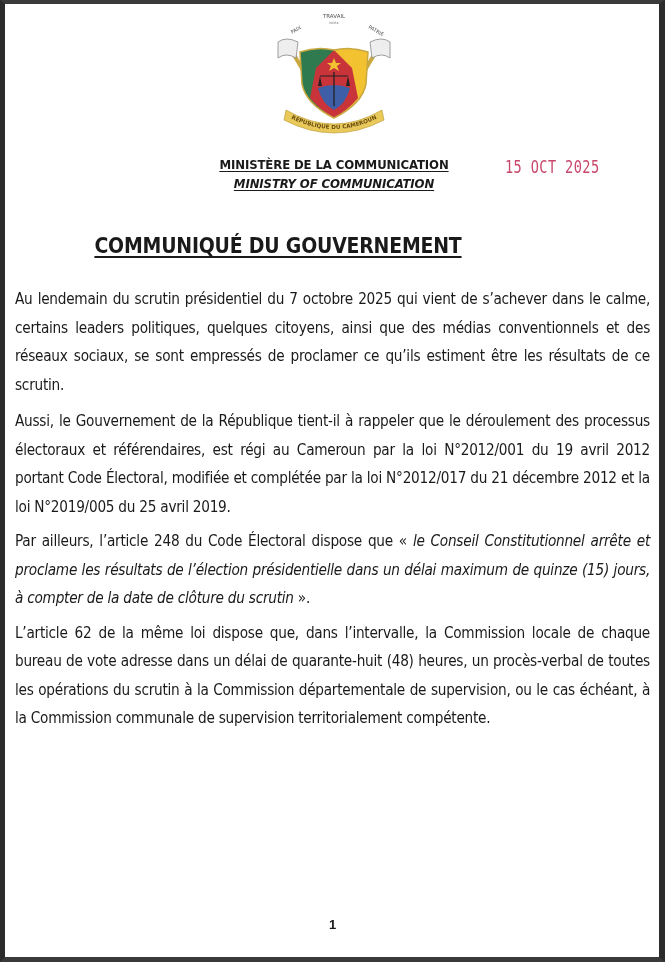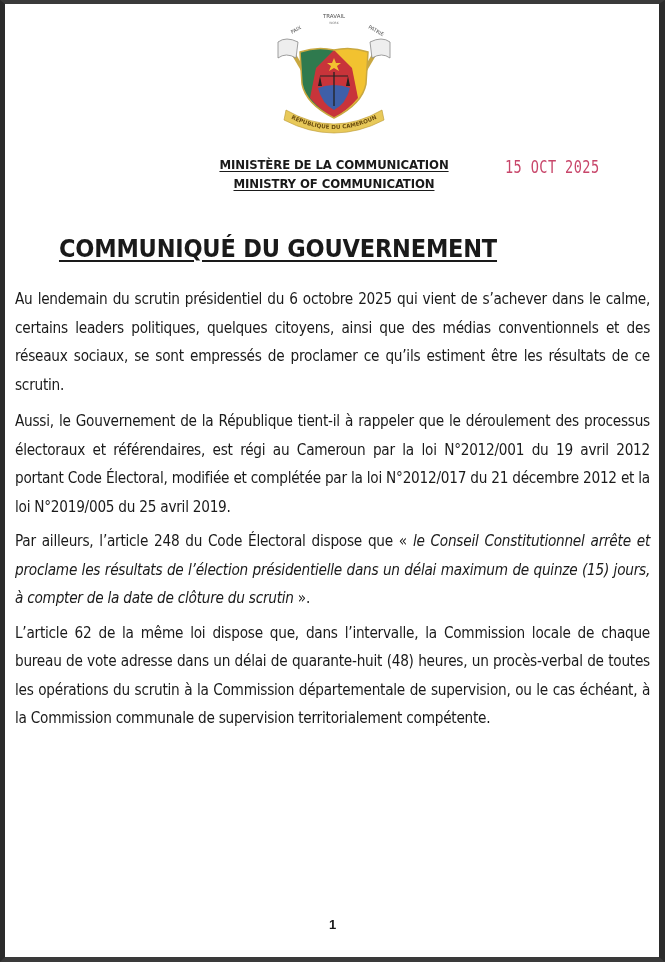--- a/index.html
+++ b/index.html
@@ -4,25 +4,25 @@
 <style>
   html, body { margin:0; padding:0; }
   body { width:665px; height:962px; background:#fff; position:relative; overflow:hidden;
          font-family:"DejaVu Sans Condensed","DejaVu Sans", sans-serif; color:#1a1a1a; }
   .frame { position:absolute; left:0; top:0; width:665px; height:962px; box-sizing:border-box;
            border-left:5px solid #2b2b2b; border-top:4px solid #3a3a3a; border-right:6px solid #2b2b2b; border-bottom:5px solid #3a3a3a; pointer-events:none; }
   .arms { position:absolute; left:272px; top:6px; width:124px; height:130px; }
   .ministry { position:absolute; left:200px; top:155px; width:268px; text-align:center;
               font-weight:bold; font-size:13px; line-height:19px; letter-spacing:-0.1px; }
   .ministry span { text-decoration:underline; text-underline-offset:2px; }
-  .ministry .en { }
+  .ministry .en { font-style:italic; }
   .stamp { position:absolute; left:505px; top:157px; font-family:"DejaVu Sans Mono", monospace;
            font-size:17px; color:#c8466a; letter-spacing:0.5px; transform:scaleX(0.8); transform-origin:left center; white-space:nowrap; }
   .title { position:absolute; left:0; width:556px; top:234px; text-align:center; font-weight:bold;
-           font-size:25px; letter-spacing:-0.2px; }
+           font-size:21px; letter-spacing:-0.2px; }
   .title span { text-decoration:underline; text-underline-offset:3px; text-decoration-thickness:1.5px; }
   .body { position:absolute; left:15px; top:285px; width:635px; font-size:15.2px; line-height:28.5px; }
   .body p { margin:0 0 6px 0; text-align:justify; letter-spacing:-0.25px; }
   .body p.p1 { margin-bottom:8px; }
   .body em { font-style:italic; }
   .page-num { position:absolute; left:0; width:665px; top:917px; text-align:center; font-weight:bold; font-size:13px; font-family:"Liberation Sans", sans-serif; }
 </style>
 </head>
 <body>
 
@@ -58,19 +58,19 @@
 <div class="ministry">
   <div><span>MINISTÈRE DE LA COMMUNICATION</span></div>
   <div class="en"><span>MINISTRY OF COMMUNICATION</span></div>
 </div>
 
 <div class="stamp">15 OCT 2025</div>
 
 <div class="title"><span>COMMUNIQUÉ DU GOUVERNEMENT</span></div>
 
 <div class="body">
-  <p class="p1">Au lendemain du scrutin présidentiel du 6 octobre 2025 qui vient de s’achever dans le calme, certains leaders politiques, quelques citoyens, ainsi que des médias conventionnels et des réseaux sociaux, se sont empressés de proclamer ce qu’ils estiment être les résultats de ce scrutin.</p>
+  <p class="p1">Au lendemain du scrutin présidentiel du 7 octobre 2025 qui vient de s’achever dans le calme, certains leaders politiques, quelques citoyens, ainsi que des médias conventionnels et des réseaux sociaux, se sont empressés de proclamer ce qu’ils estiment être les résultats de ce scrutin.</p>
   <p>Aussi, le Gouvernement de la République tient-il à rappeler que le déroulement des processus électoraux et référendaires, est régi au Cameroun par la loi N°2012/001 du 19 avril 2012 portant Code Électoral, modifiée et complétée par la loi N°2012/017 du 21 décembre 2012 et la loi N°2019/005 du 25 avril 2019.</p>
   <p><span>Par ailleurs, l’article 248 du Code Électoral dispose que « </span><em>le Conseil Constitutionnel arrête et proclame les résultats de l’élection présidentielle dans un délai maximum de quinze (15) jours, à compter de la date de clôture du scrutin</em><span> ».</span></p>
   <p>L’article 62 de la même loi dispose que, dans l’intervalle, la Commission locale de chaque bureau de vote adresse dans un délai de quarante-huit (48) heures, un procès-verbal de toutes les opérations du scrutin à la Commission départementale de supervision, ou le cas échéant, à la Commission communale de supervision territorialement compétente.</p>
 </div>
 
 <div class="page-num">1</div>
 
 </body></html>

